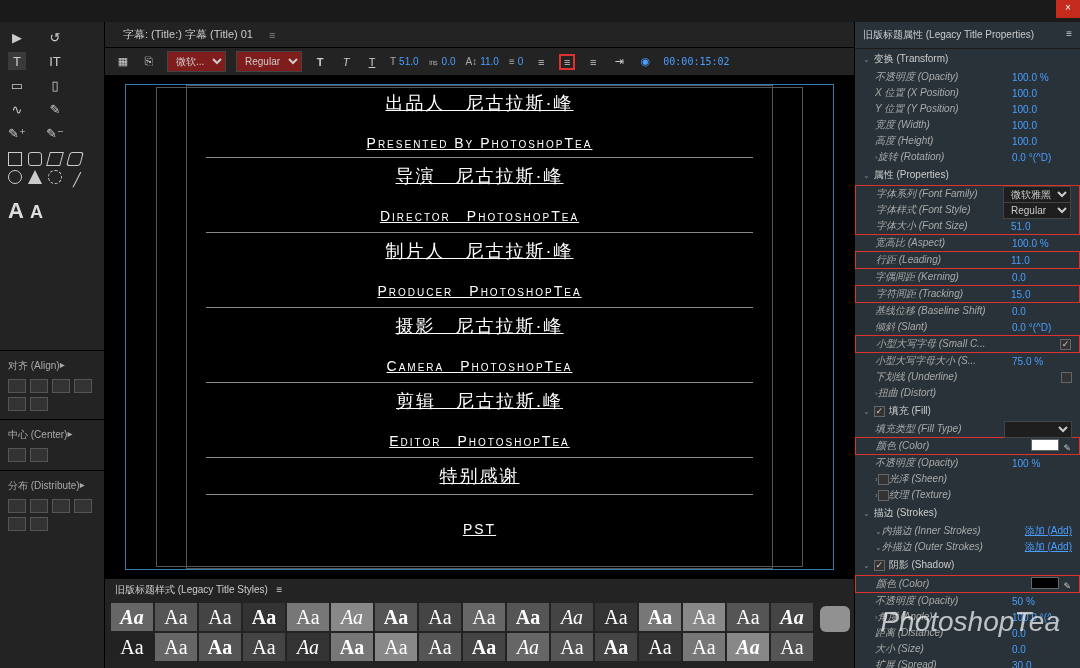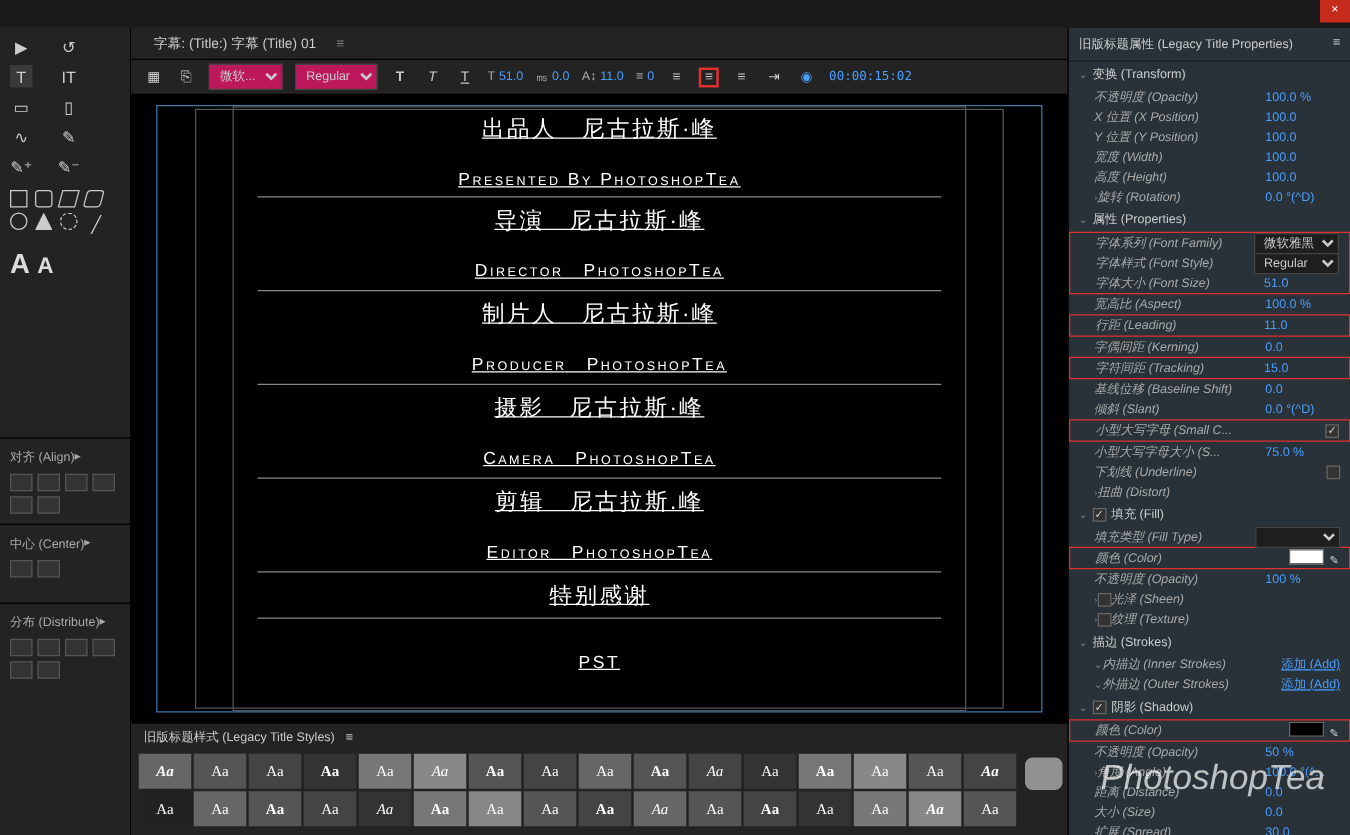--- a/index.html
+++ b/index.html
@@ -28,40 +28,40 @@
 
 
 .center-panel { flex: 1; background: #232323; display: flex; flex-direction: column; border-right: 1px solid #000; }
 .tab-bar { height: 26px; display: flex; align-items: center; padding: 0 10px; border-bottom: 1px solid #000; }
 .tab { font-size: 11px; color: #ccc; padding: 4px 8px; }
 .tab-menu { margin-left: 8px; color: #888; }
 
 .toolbar { height: 28px; display: flex; align-items: center; padding: 0 10px; gap: 10px; border-bottom: 1px solid #000; font-size: 10px; }
 .tb-item { display: flex; align-items: center; gap: 3px; color: #aaa; }
 .tb-val { color: #4a9eff; }
-.tb-dropdown { background: #be185d; border: 1px solid #444; padding: 3px 4px; font-size: 10px; color: #ccc; }
+.tb-dropdown { background: #7f1d1d; border: 1px solid #444; padding: 3px 4px; font-size: 10px; color: #ccc; }
 .tb-icon { width: 16px; height: 16px; display: flex; align-items: center; justify-content: center; font-size: 11px; }
 .tb-highlight { border: 2px solid #e03030; padding: 1px; }
 .timecode { color: #4a9eff; font-family: monospace; }
 
 .canvas-area { flex: 1; background: #000; padding: 8px 20px; position: relative; overflow: hidden; }
 .title-frame { border: 1px solid #3a7aaa; height: 100%; position: relative; }
 .safe-zone { position: absolute; border: 1px solid #555; }
 .sz1 { left: 30px; right: 30px; top: 2px; bottom: 2px; }
 .sz2 { left: 60px; right: 60px; top: 0; bottom: 0; }
 .credits { position: absolute; left: 0; right: 0; top: 0; text-align: center; color: #fff; }
 .credit-block { padding: 6px 0; text-decoration: underline; }
 .cred-cn { font-size: 18px; letter-spacing: 2px; }
 .cred-en { font-size: 14px; letter-spacing: 2px; font-variant: small-caps; margin-top: 20px; }
 .hr-line { height: 1px; background: #888; margin: 0 80px; }
 
 .styles-panel { height: 90px; border-top: 1px solid #000; }
 .styles-tab { padding: 4px 10px; font-size: 10px; }
 .styles-grid { display: flex; flex-wrap: wrap; gap: 2px; padding: 2px 6px; }
-.style-swatch { width: 42px; height: 28px; background: #444; display: flex; align-items: center; justify-content: center; font-size: 12px; color: #fff; font-family: Georgia, serif; }
+.style-swatch { width: 42px; height: 28px; background: #444; display: flex; align-items: center; justify-content: center; font-size: 20px; color: #fff; font-family: Georgia, serif; }
 
 
 .props-panel { width: 225px; background: #283238; overflow-y: auto; font-size: 10px; }
 .props-head { padding: 6px 8px; display: flex; justify-content: space-between; border-bottom: 1px solid #1a1a1a; }
 .prop-group-head { padding: 3px 8px; color: #ccc; display: flex; align-items: center; gap: 4px; }
 .chev { font-size: 8px; color: #888; }
 .prop-row { display: flex; padding: 2px 8px 2px 20px; justify-content: space-between; align-items: center; height: 16px; }
 .prop-label { color: #aaa; flex: 1; font-style: italic; }
 .prop-val { color: #4a9eff; width: 60px; text-align: left; }
 .prop-input { background: #1e1e1e; border: 1px solid #444; color: #ccc; padding: 1px 3px; font-size: 10px; width: 68px; }
@@ -129,21 +129,21 @@
     <div class="align-section" style="margin-top:0">
       <div class="section-head">
           <span>中心 (Center)</span>
           <span>▸</span>
         </div>
       <div class="align-icons">
           <span></span>
           <span></span>
         </div>
     </div>
-    <div class="align-section" style="margin-top:12px">
+    <div class="align-section" style="margin-top:0">
       <div class="section-head">
           <span>分布 (Distribute)</span>
           <span>▸</span>
         </div>
       <div class="align-icons">
         <span></span>
           <span></span>
           <span></span>
         <span></span>
           <span></span>

